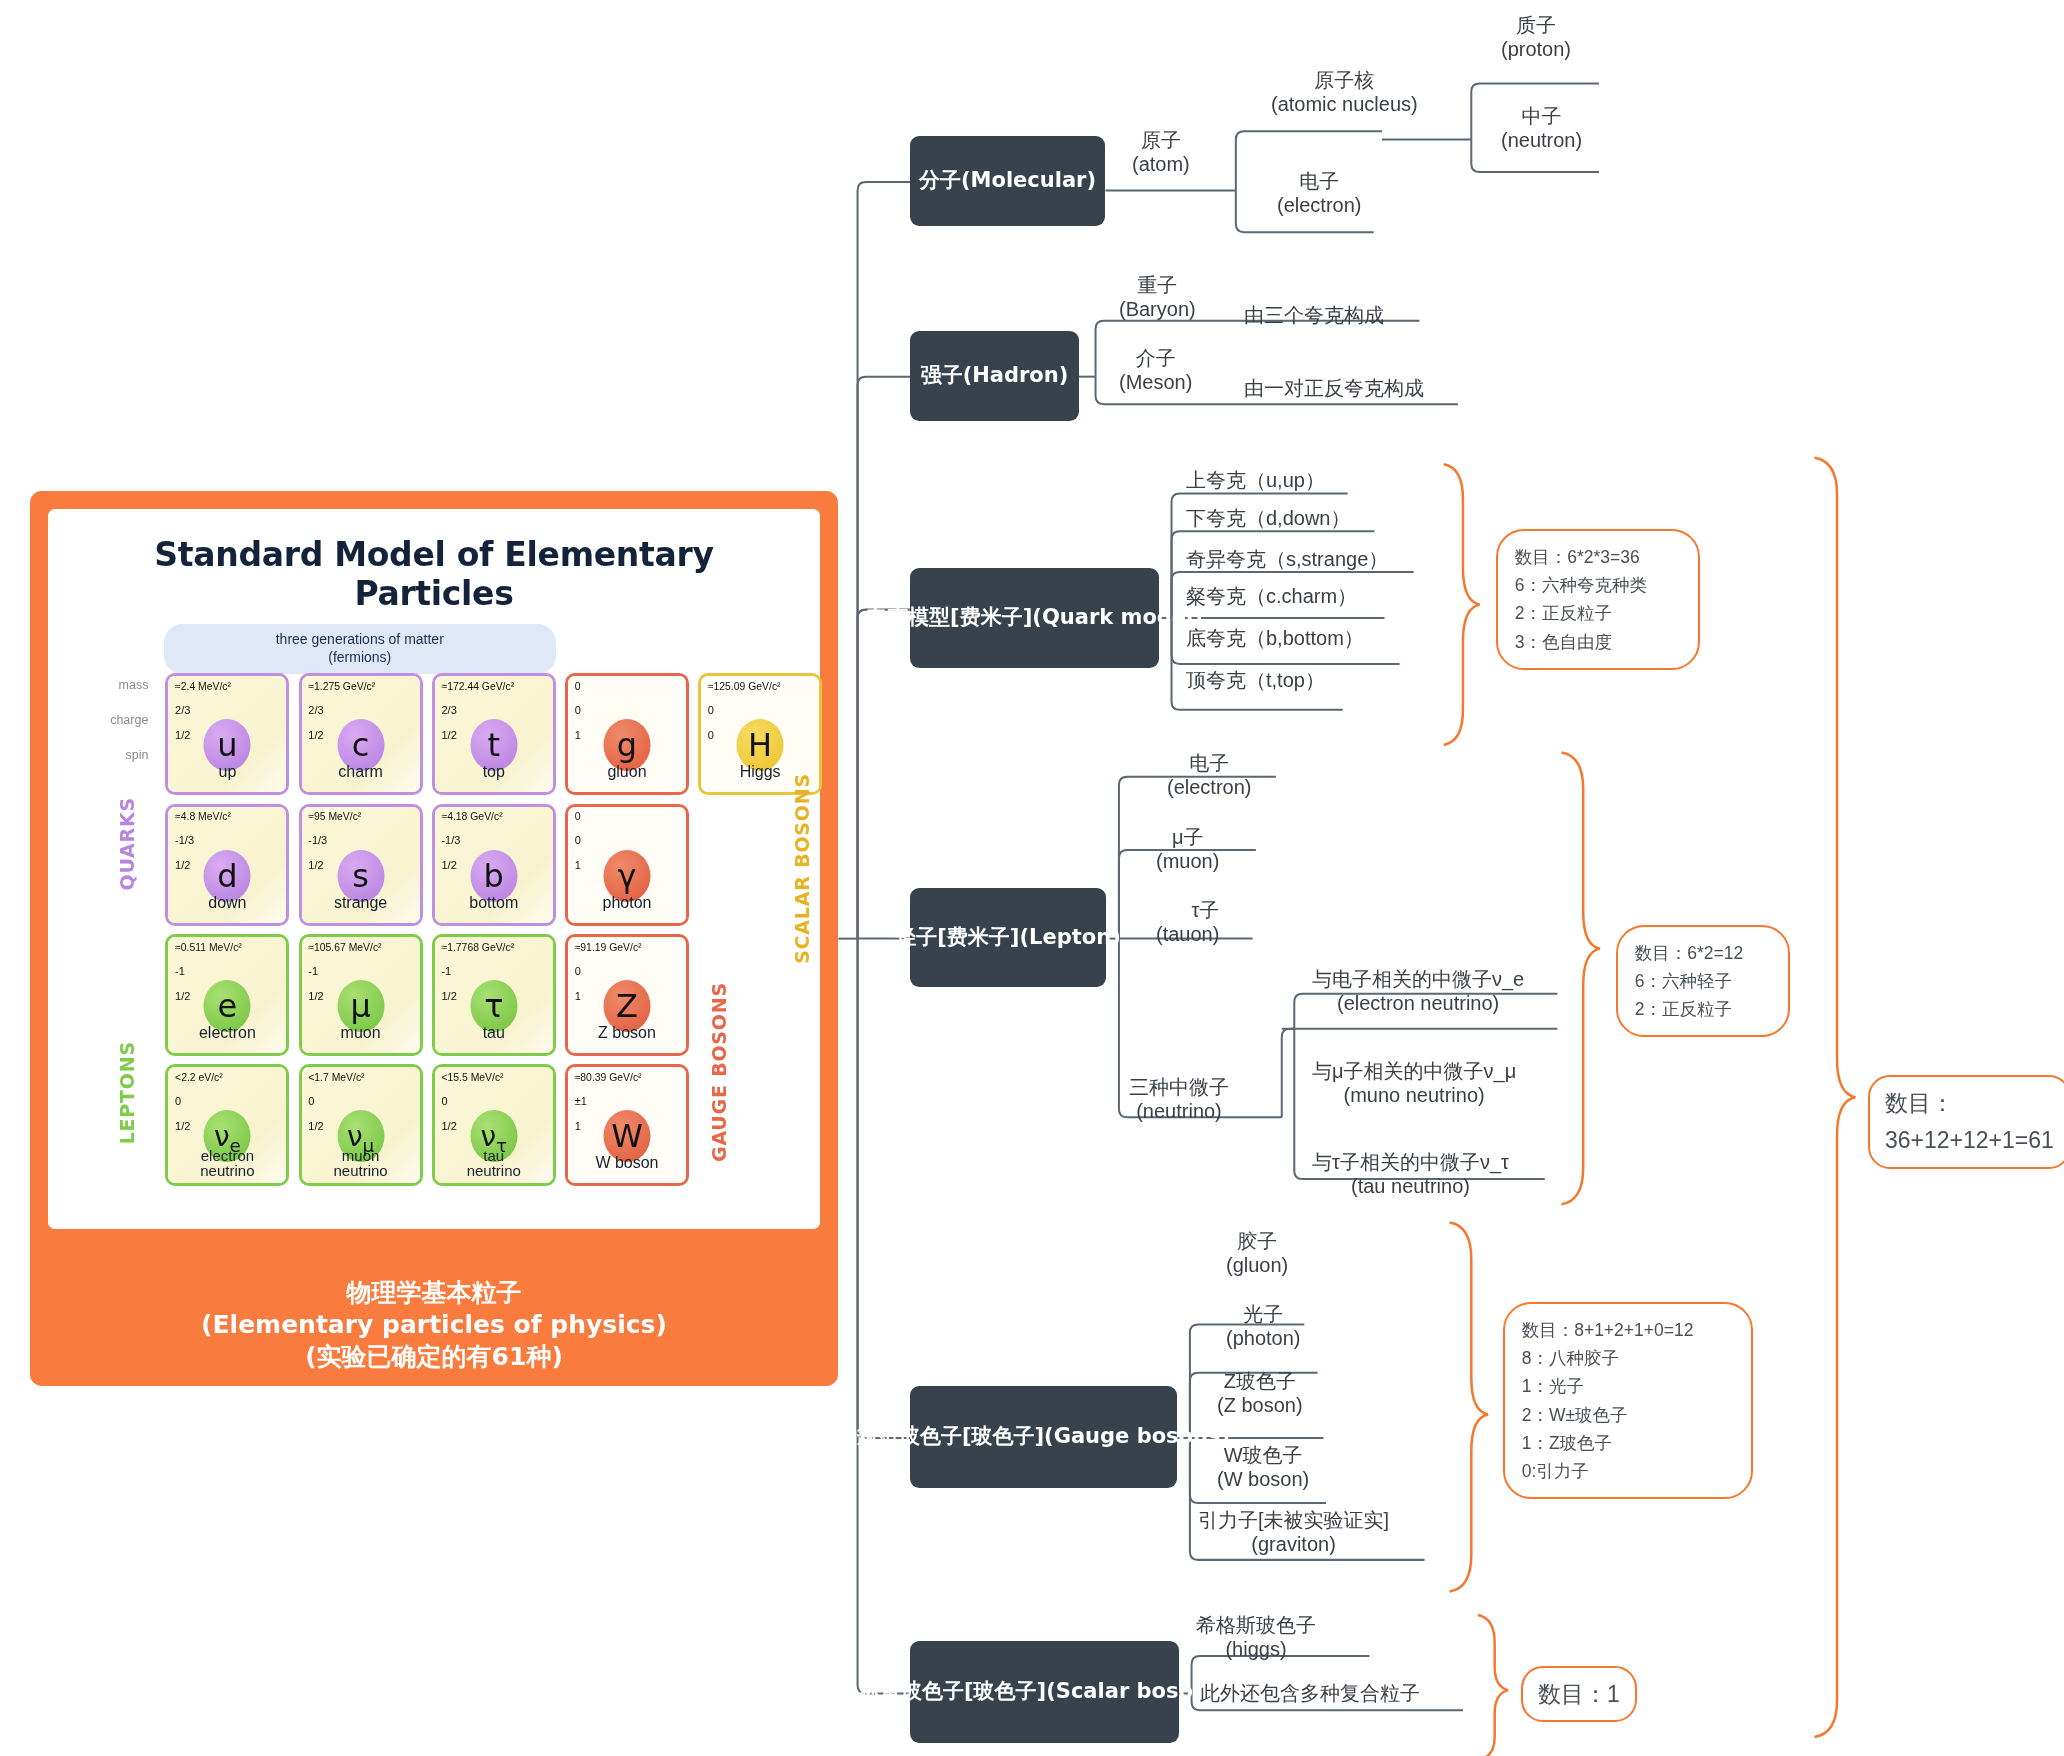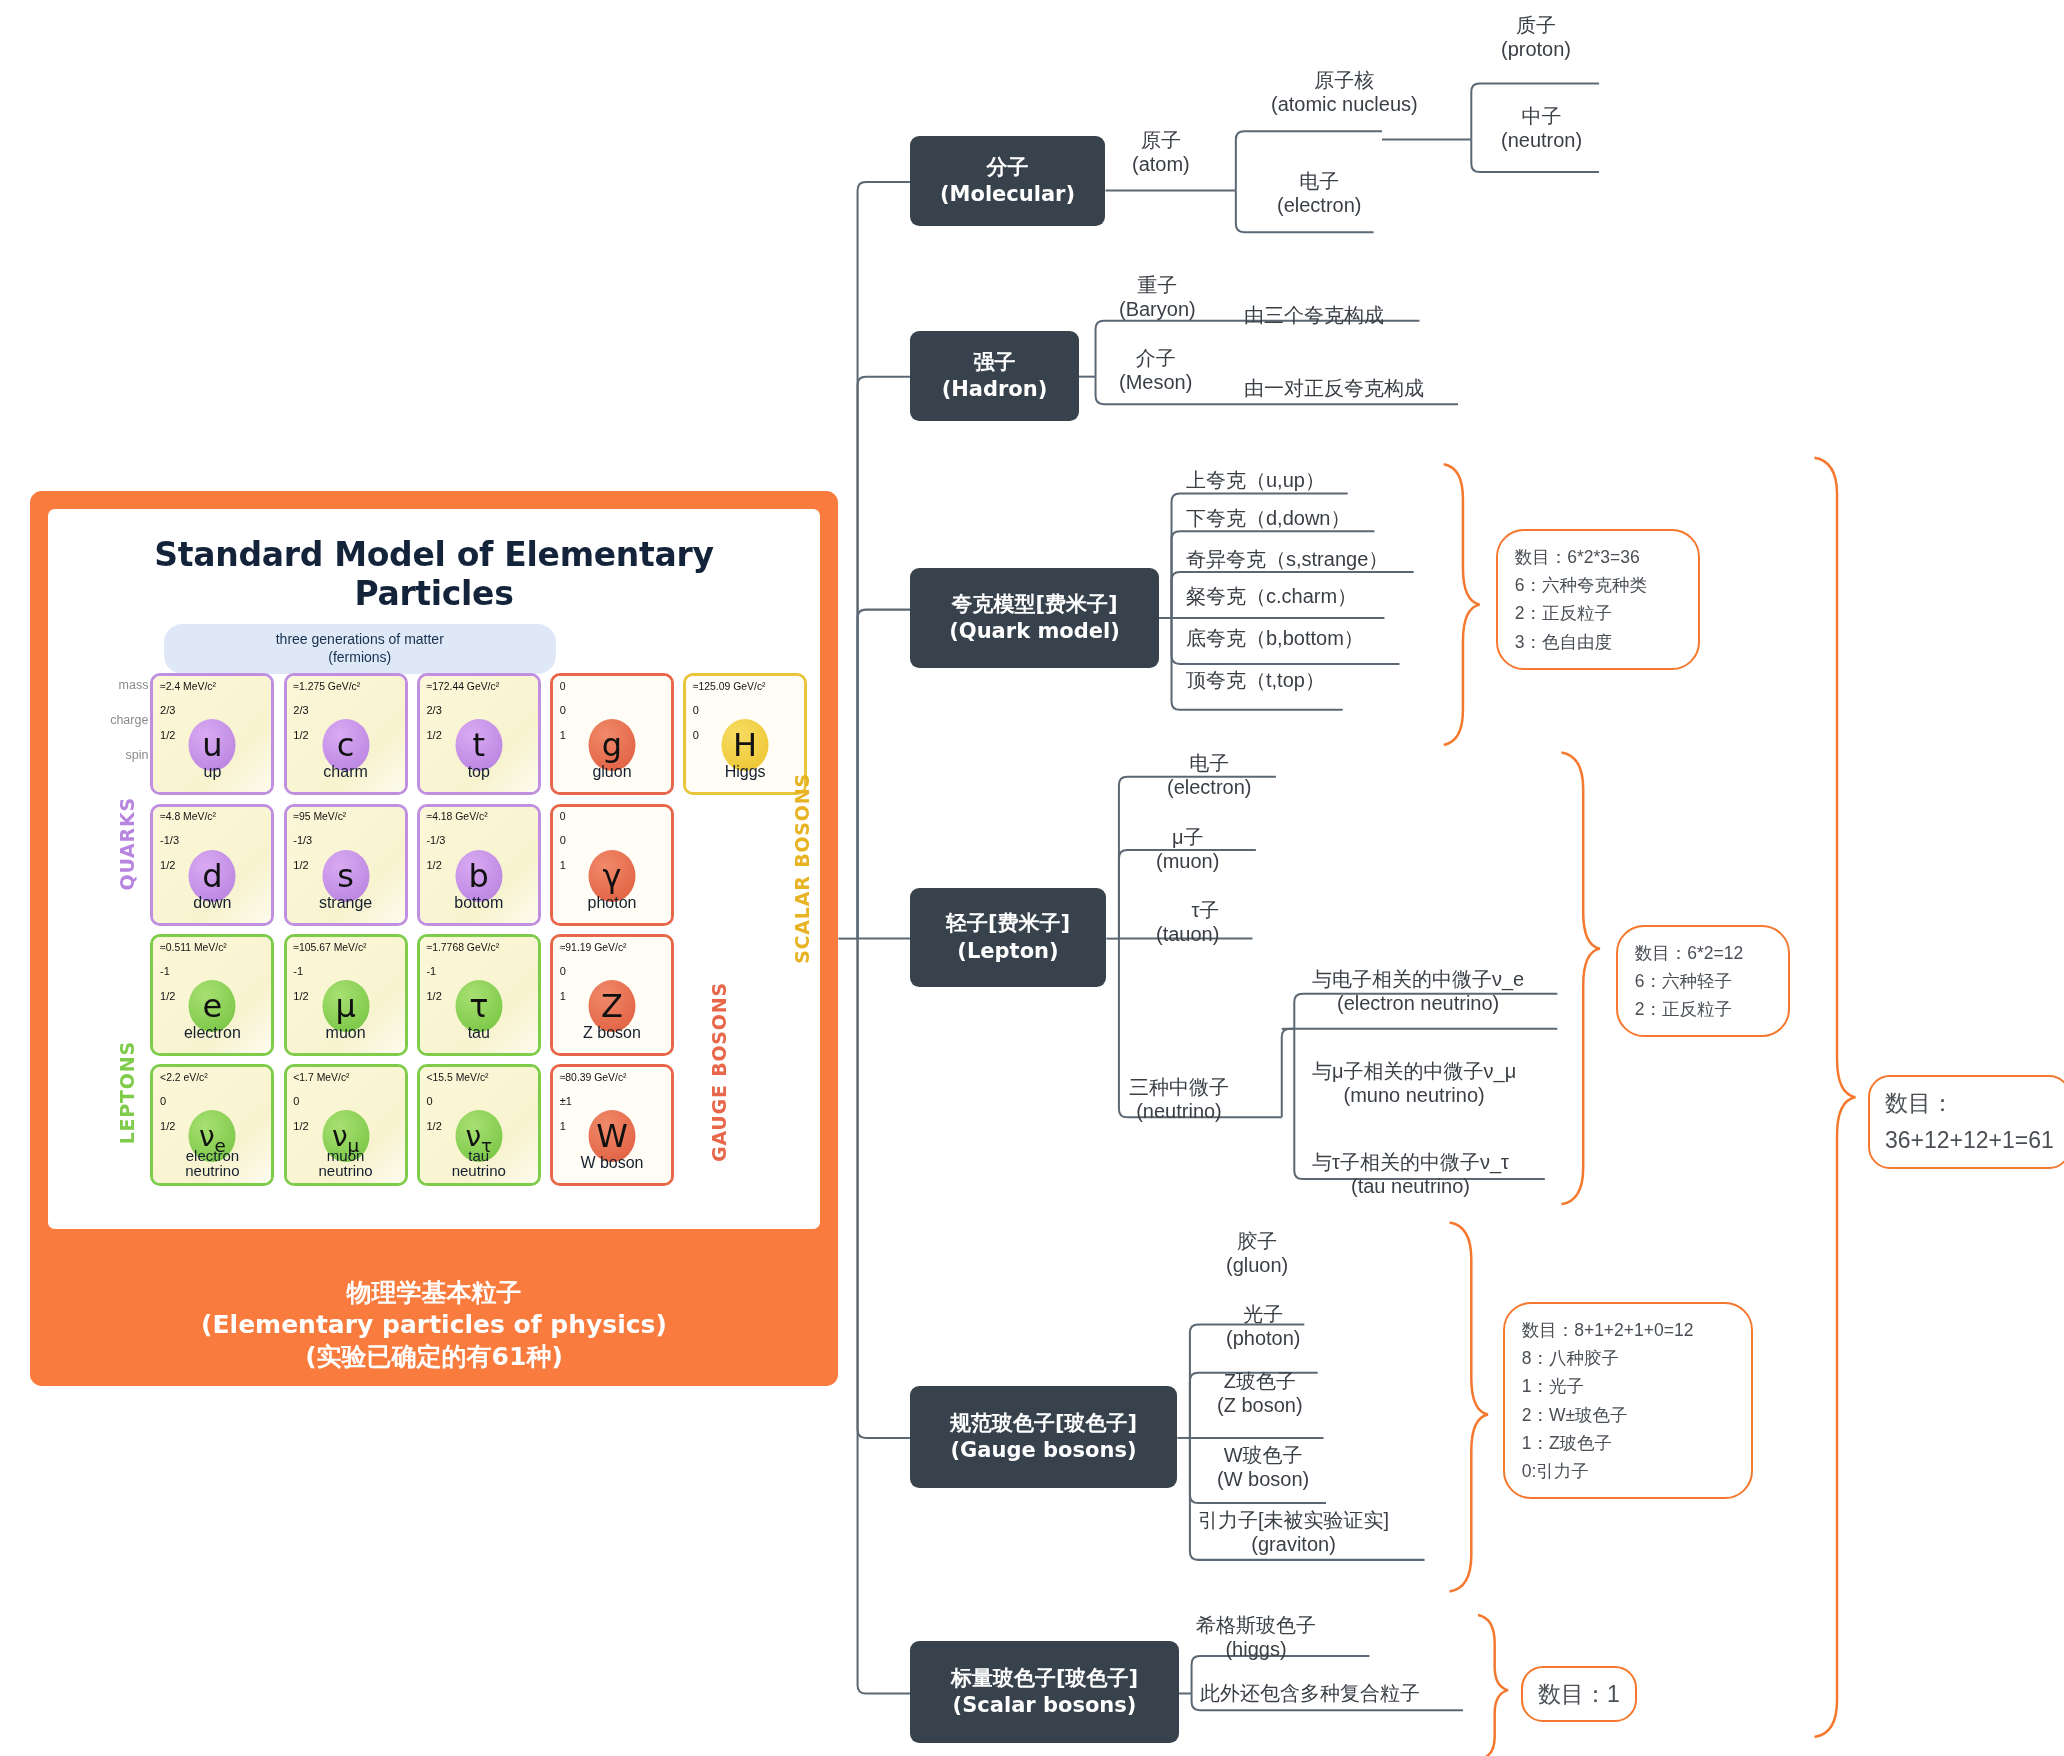--- a/index.html
+++ b/index.html
@@ -11,21 +11,21 @@
     background:#F97B3D;border-radius:11.7px;box-sizing:border-box;padding:18.4px 18.4px 0 18.4px;}
   .smt-panel{background:#ffffff;border-radius:6.7px;width:100%;height:720px;box-sizing:border-box;
     padding:22px 23.4px 11.7px 23.4px;position:relative;}
   .smt-title{font-size:33px;font-weight:bold;color:#13233A;text-align:center;letter-spacing:-0.3px;
     font-family:"DejaVu Sans",sans-serif;margin:3.3px 0 11.7px 0;}
   .gen-banner{background:#DEE8F7;border-radius:18.4px;width:392px;margin:0 auto 0 92px;
     text-align:center;font-size:14px;color:#17304d;line-height:1.25;padding:6.7px 0 7.5px 0;}
   .gen-nums{display:flex;width:392px;margin-left:92px;margin-top:3.3px;}
   .gen-nums div{flex:1;text-align:center;font-size:17.5px;color:#1d2b3a;font-family:"Liberation Serif",serif;}
 
-  .pt-grid{position:absolute;left:102px;top:164px;}
+  .pt-grid{position:absolute;left:117px;top:164px;}
   .pt-row{display:flex;gap:9.2px;margin-bottom:8.3px;}
   .cell{width:124px;height:122px;border:3.3px solid #c9c9c9;border-radius:10px;position:relative;
     box-sizing:border-box;background:#fff;overflow:hidden;}
   .cell .bgwash{position:absolute;inset:0;background:linear-gradient(135deg,#fcf7d8 0%,#f8f3cf 70%,#fdfbee 100%);}
   .cell.plain .bgwash{background:#fffdf5;}
   .cell .vals{position:absolute;left:6.7px;top:5.8px;font-size:11px;color:#111;line-height:1.0;z-index:2;}
   .cell .vals .m{font-size:10.4px;margin-bottom:12.5px;white-space:nowrap;}
   .cell .vals .c{margin-bottom:14px;}
   .cell .sym{position:absolute;left:50%;top:43px;transform:translateX(-50%);
     width:47px;height:52px;border-radius:50%;display:flex;align-items:center;justify-content:center;
@@ -47,21 +47,21 @@
   .lab-quarks{left:68px;top:288px;color:#B785E0;}
   .lab-leptons{left:68px;top:532px;color:#7FCB4A;}
   .lab-gauge{left:660px;top:473px;color:#E8674A;}
   .lab-scalar{left:743px;top:264px;color:#E8B323;}
 
   .root-caption{position:absolute;left:0;right:0;bottom:13.4px;text-align:center;color:#fff;font-weight:bold;
     font-size:25px;line-height:1.28;font-family:"DejaVu Sans",sans-serif;}
 
   
   .node{position:absolute;background:#37424D;color:#fff;border-radius:9.2px;
-    display:flex;flex-direction:column;align-items:center;justify-content:center;
+    display:flex;flex-direction:row;align-items:center;justify-content:center;
     font-weight:bold;font-size:21px;line-height:1.3;text-align:left;padding:10px 15px;box-sizing:border-box;
     font-family:"DejaVu Sans",sans-serif;}
   .node span{display:block;white-space:nowrap;}
 
   .leaf{position:absolute;color:#3a3f45;font-size:20px;line-height:1.22;white-space:nowrap;
     font-family:"Liberation Sans","DejaVu Sans",sans-serif;text-align:right;}
   .leaf.c2{text-align:center;}
   .leaf .en{display:block;}
 
   .note{position:absolute;border:2.5px solid #F4782E;border-radius:28px;color:#4a4f55;

